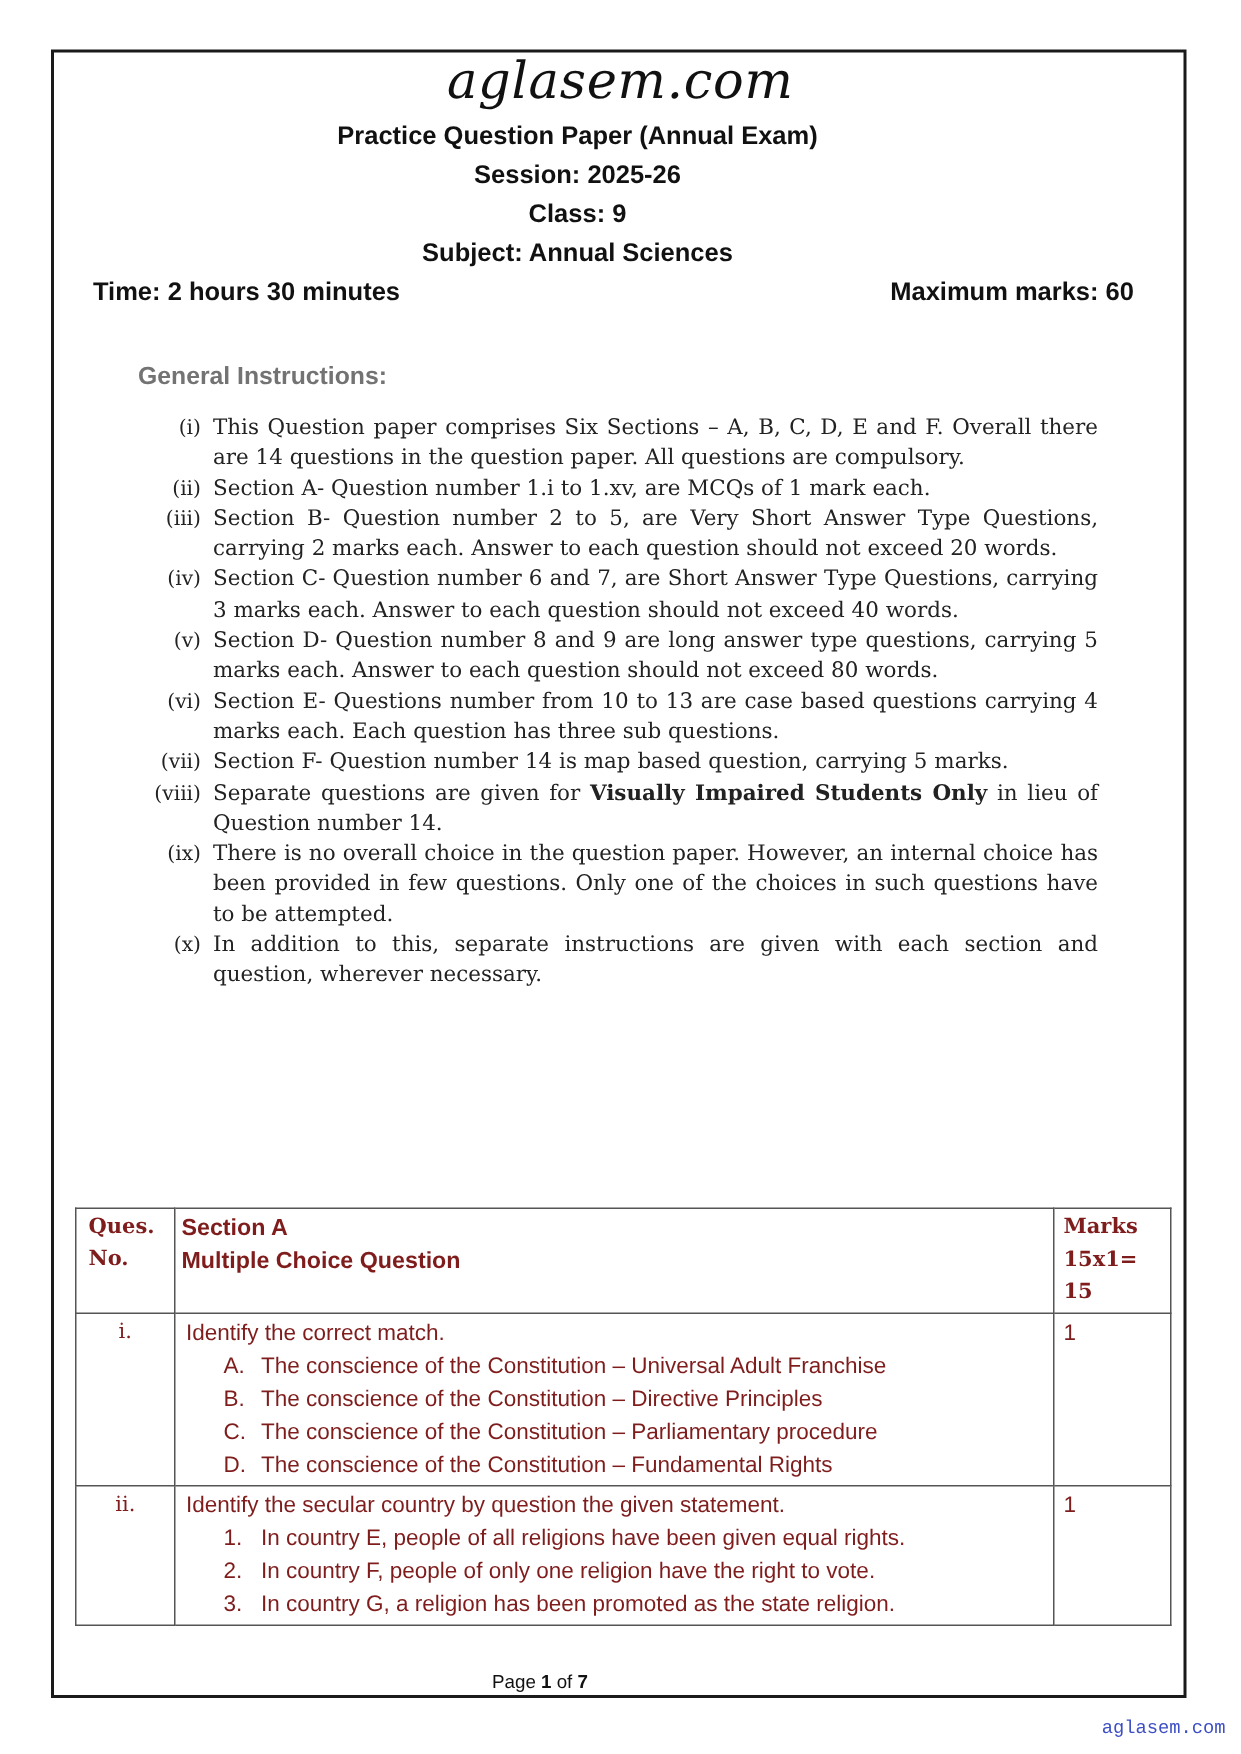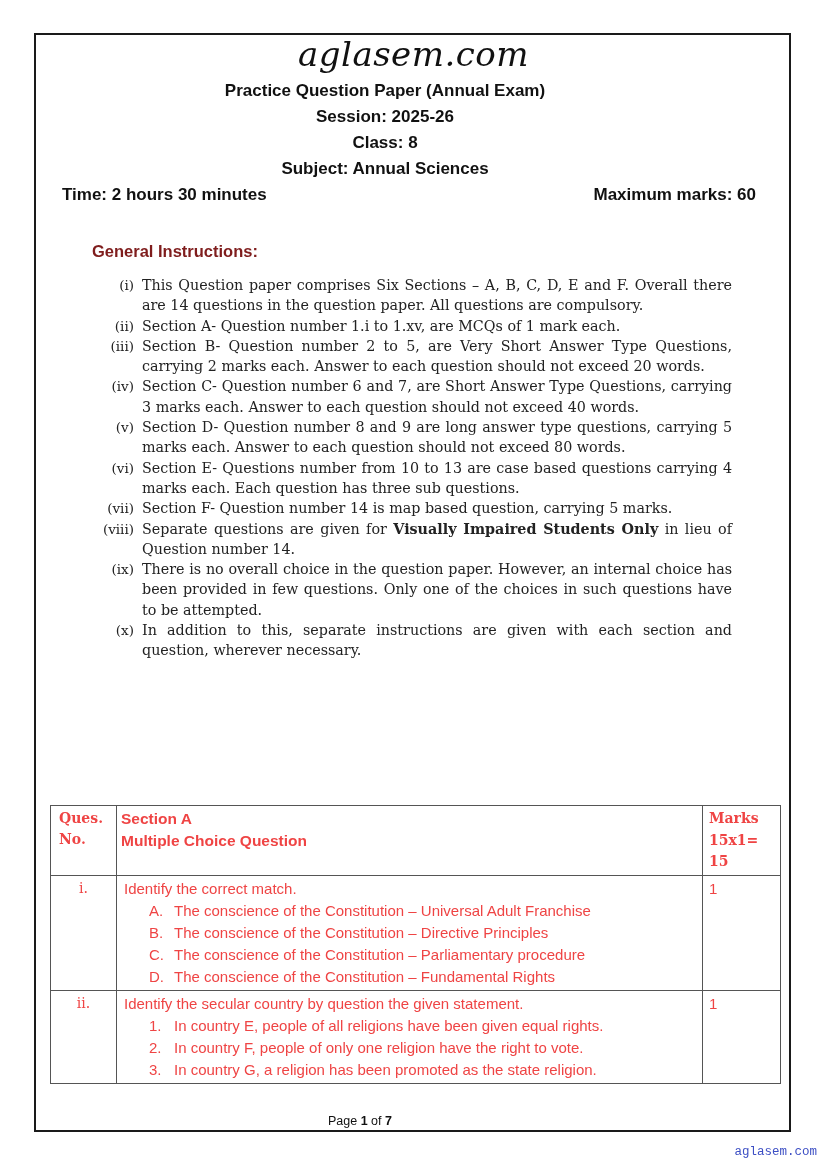--- a/index.html
+++ b/index.html
@@ -19,31 +19,31 @@
   }
   .hdr.l1 { top: 81px; }
   .hdr.l2 { top: 107px; }
   .hdr.l3 { top: 133px; }
   .hdr.l4 { top: 159px; }
   .time { position: absolute; left: 62px; top: 185px; font-family: "Liberation Sans", sans-serif; font-weight: bold; font-size: 17px; }
   .maxm { position: absolute; right: 71px; top: 185px; font-family: "Liberation Sans", sans-serif; font-weight: bold; font-size: 17px; }
 
   .gi-title {
     position: absolute; left: 92px; top: 242px;
-    font-family: "Liberation Sans", sans-serif; font-weight: bold; font-size: 16.5px; color: #7f1d1d;
+    font-family: "Liberation Sans", sans-serif; font-weight: bold; font-size: 16.5px; color: #737373;
   }
   .gi-list { position: absolute; left: 92px; top: 275px; width: 640px; }
   .gi-item { display: flex; font-family: "DejaVu Serif", serif; font-size: 14.3px; line-height: 20.3px; color: #222; }
   .gi-num { width: 50px; flex: none; text-align: right; padding-right: 8px; box-sizing: border-box; font-size: 13.5px; }
   .gi-text { flex: 1; text-align: justify; }
   .gi-text b { font-weight: bold; }
 
   table.qtable {
     position: absolute; left: 50px; top: 805px; width: 731px;
-    border-collapse: collapse; font-family: "Liberation Sans", sans-serif; font-size: 15px; color: #ef4444;
+    border-collapse: collapse; font-family: "Liberation Sans", sans-serif; font-size: 15px; color: #7f1d1d;
   }
   table.qtable td, table.qtable th { border: 1px solid #555; vertical-align: top; }
   .col-no { width: 66px; }
   .col-marks { width: 78px; }
   th.hno { text-align: left; padding: 2px 8px; font-family: "DejaVu Serif", serif; font-weight: bold; font-size: 14px; line-height: 21px; }
   th.hsec { text-align: left; padding: 2px 4px; font-weight: bold; font-size: 15.5px; line-height: 22px; }
   th.hmarks { text-align: left; padding: 2px 6px; font-family: "DejaVu Serif", serif; font-weight: bold; font-size: 14px; line-height: 21.5px; }
   td.qno { text-align: center; padding: 4px 0 0 0; font-family: "DejaVu Serif", serif; font-size: 14px; }
   td.qbody { padding: 2px 7px 2px 7px; line-height: 22px; }
   td.qmarks { padding: 4px 6px; font-size: 15px; }
@@ -54,21 +54,21 @@
   .watermark { position: absolute; right: 10px; top: 1145px; font-family: "Liberation Mono", monospace; font-size: 12.5px; color: #3d4fc4; }
 </style>
 </head>
 <body>
 
 <div class="page-border"></div>
 
 <div class="logo">aglasem.com</div>
 <div class="hdr l1">Practice Question Paper (Annual Exam)</div>
 <div class="hdr l2">Session: 2025-26</div>
-<div class="hdr l3">Class: 8</div>
+<div class="hdr l3">Class: 9</div>
 <div class="hdr l4">Subject: Annual Sciences</div>
 <div class="time">Time: 2 hours 30 minutes</div>
 <div class="maxm">Maximum marks: 60</div>
 
 <div class="gi-title">General Instructions:</div>
 <div class="gi-list">
   <div class="gi-item">
     <span class="gi-num">(i)</span>
     <span class="gi-text">This Question paper comprises Six Sections – A, B, C, D, E and F. Overall there are 14 questions in the question paper. All questions are compulsory.</span>
   </div>

